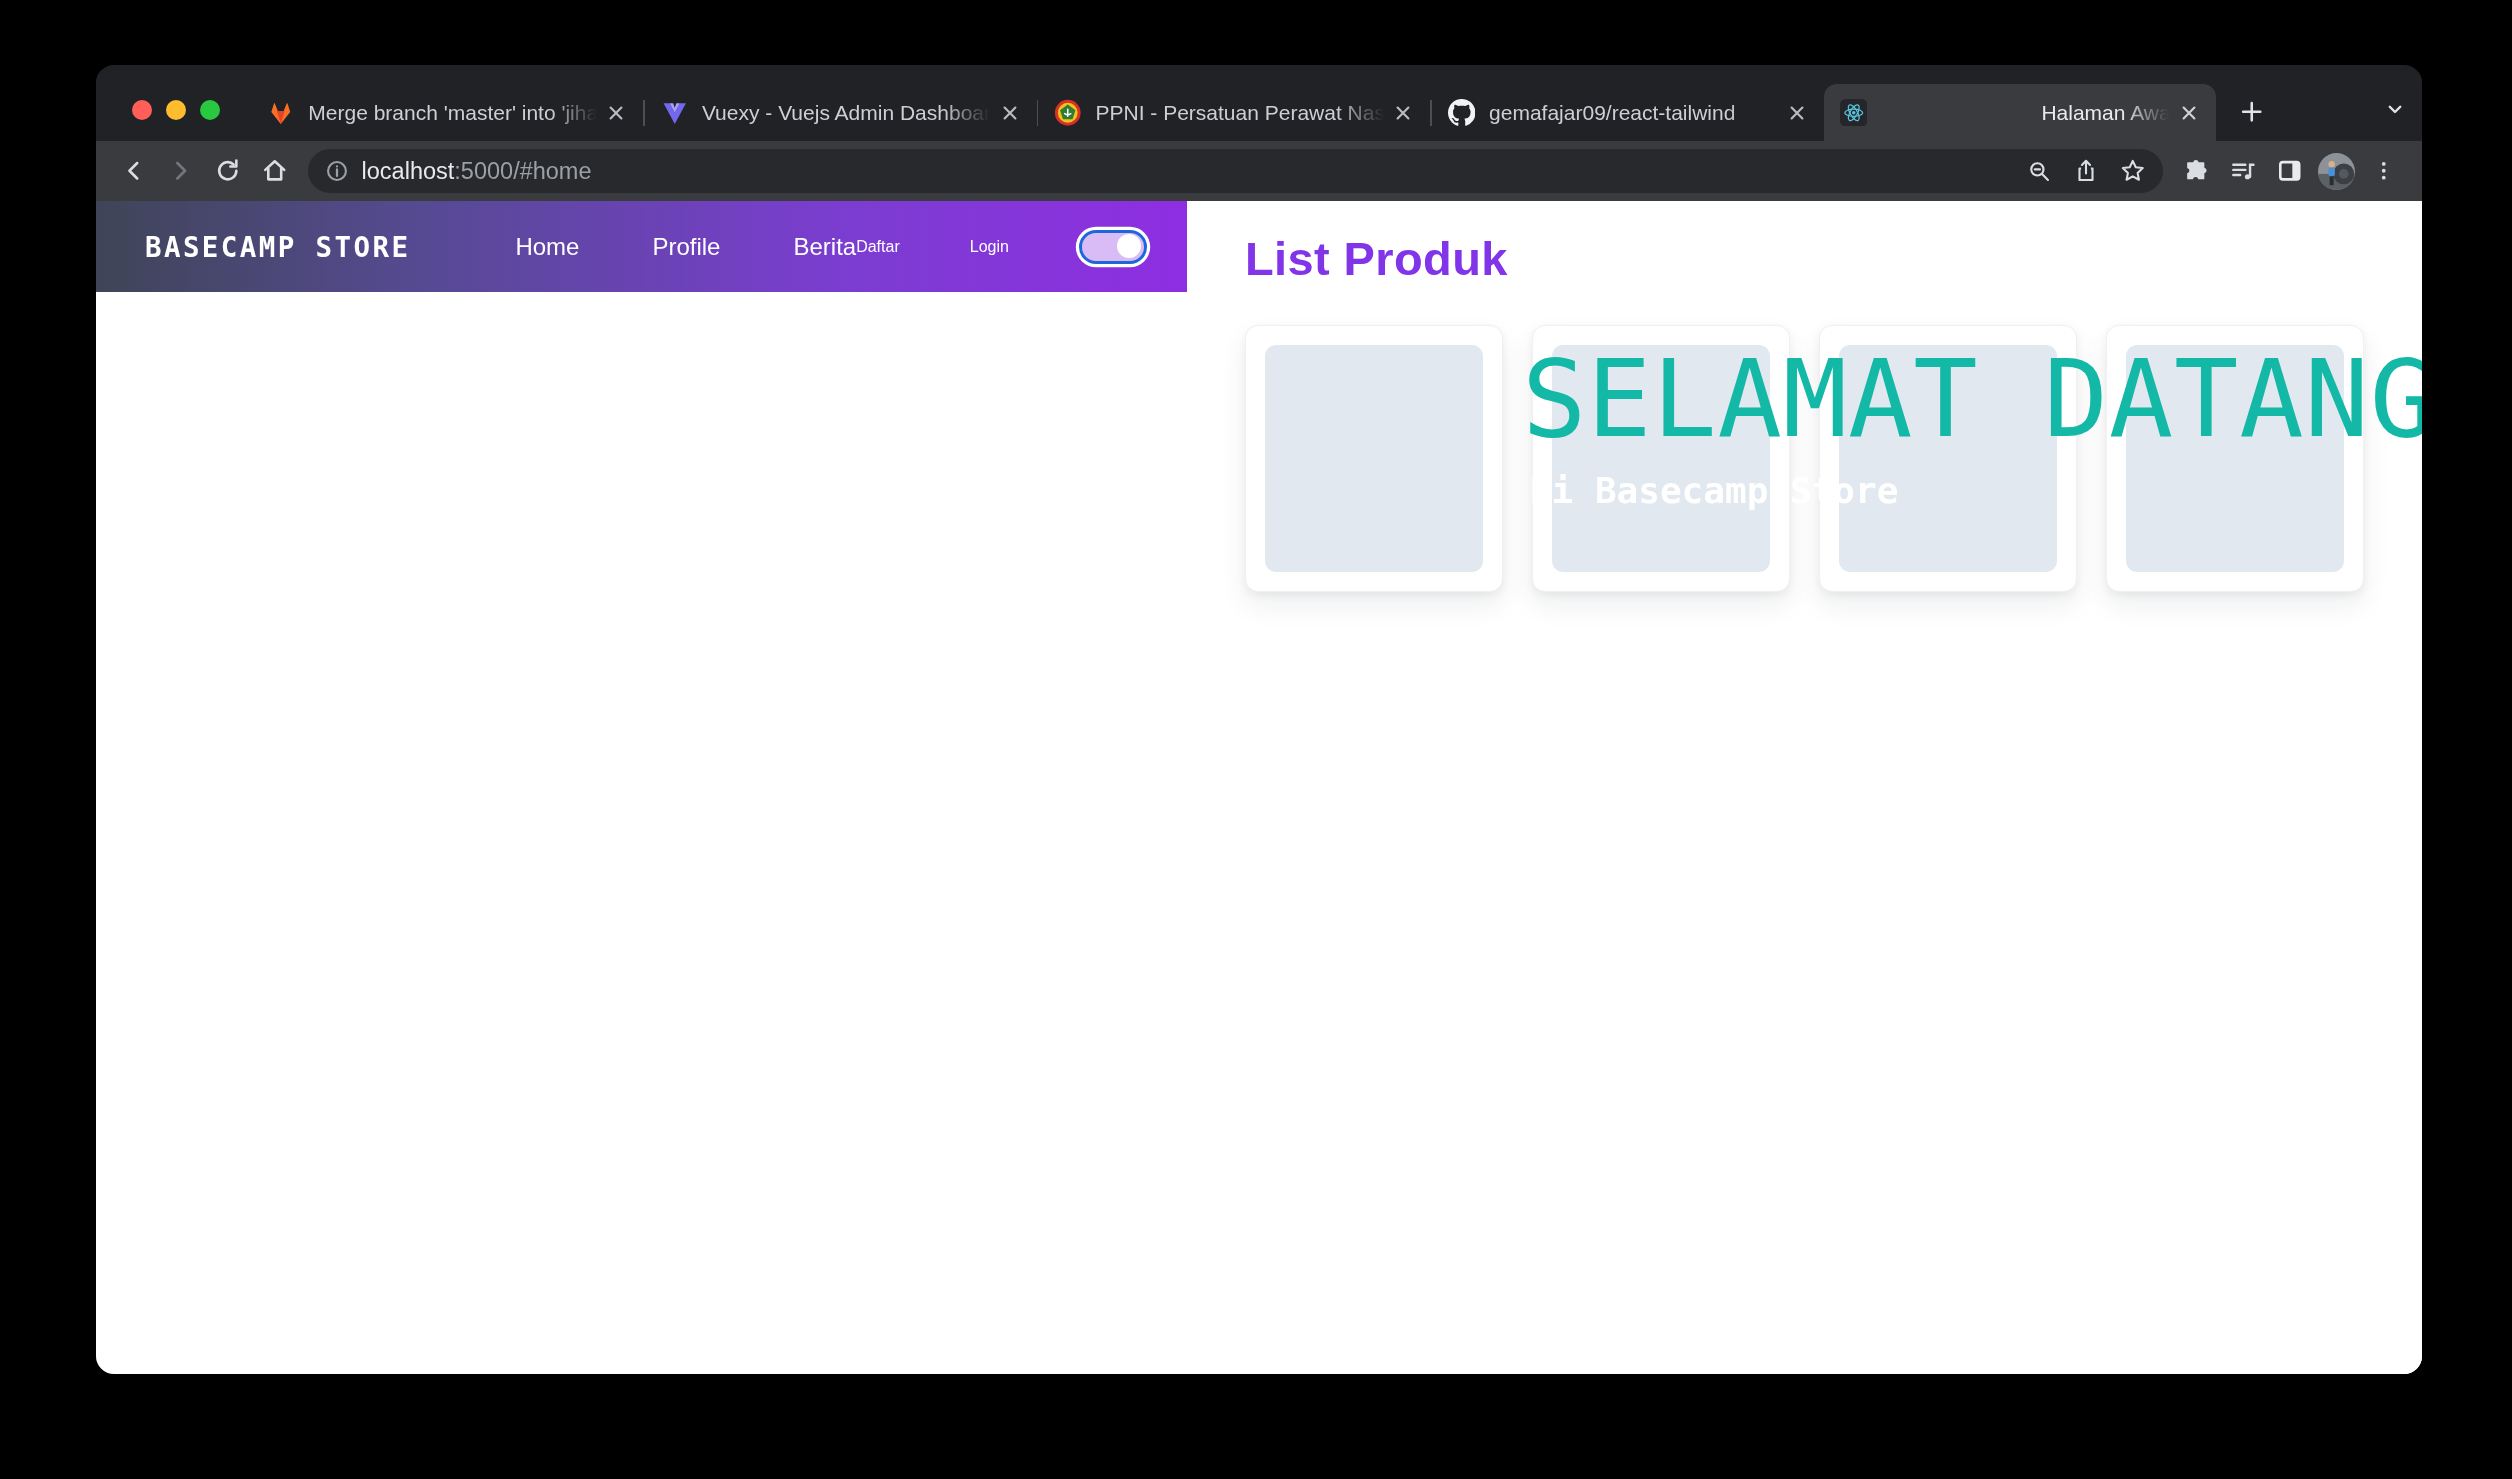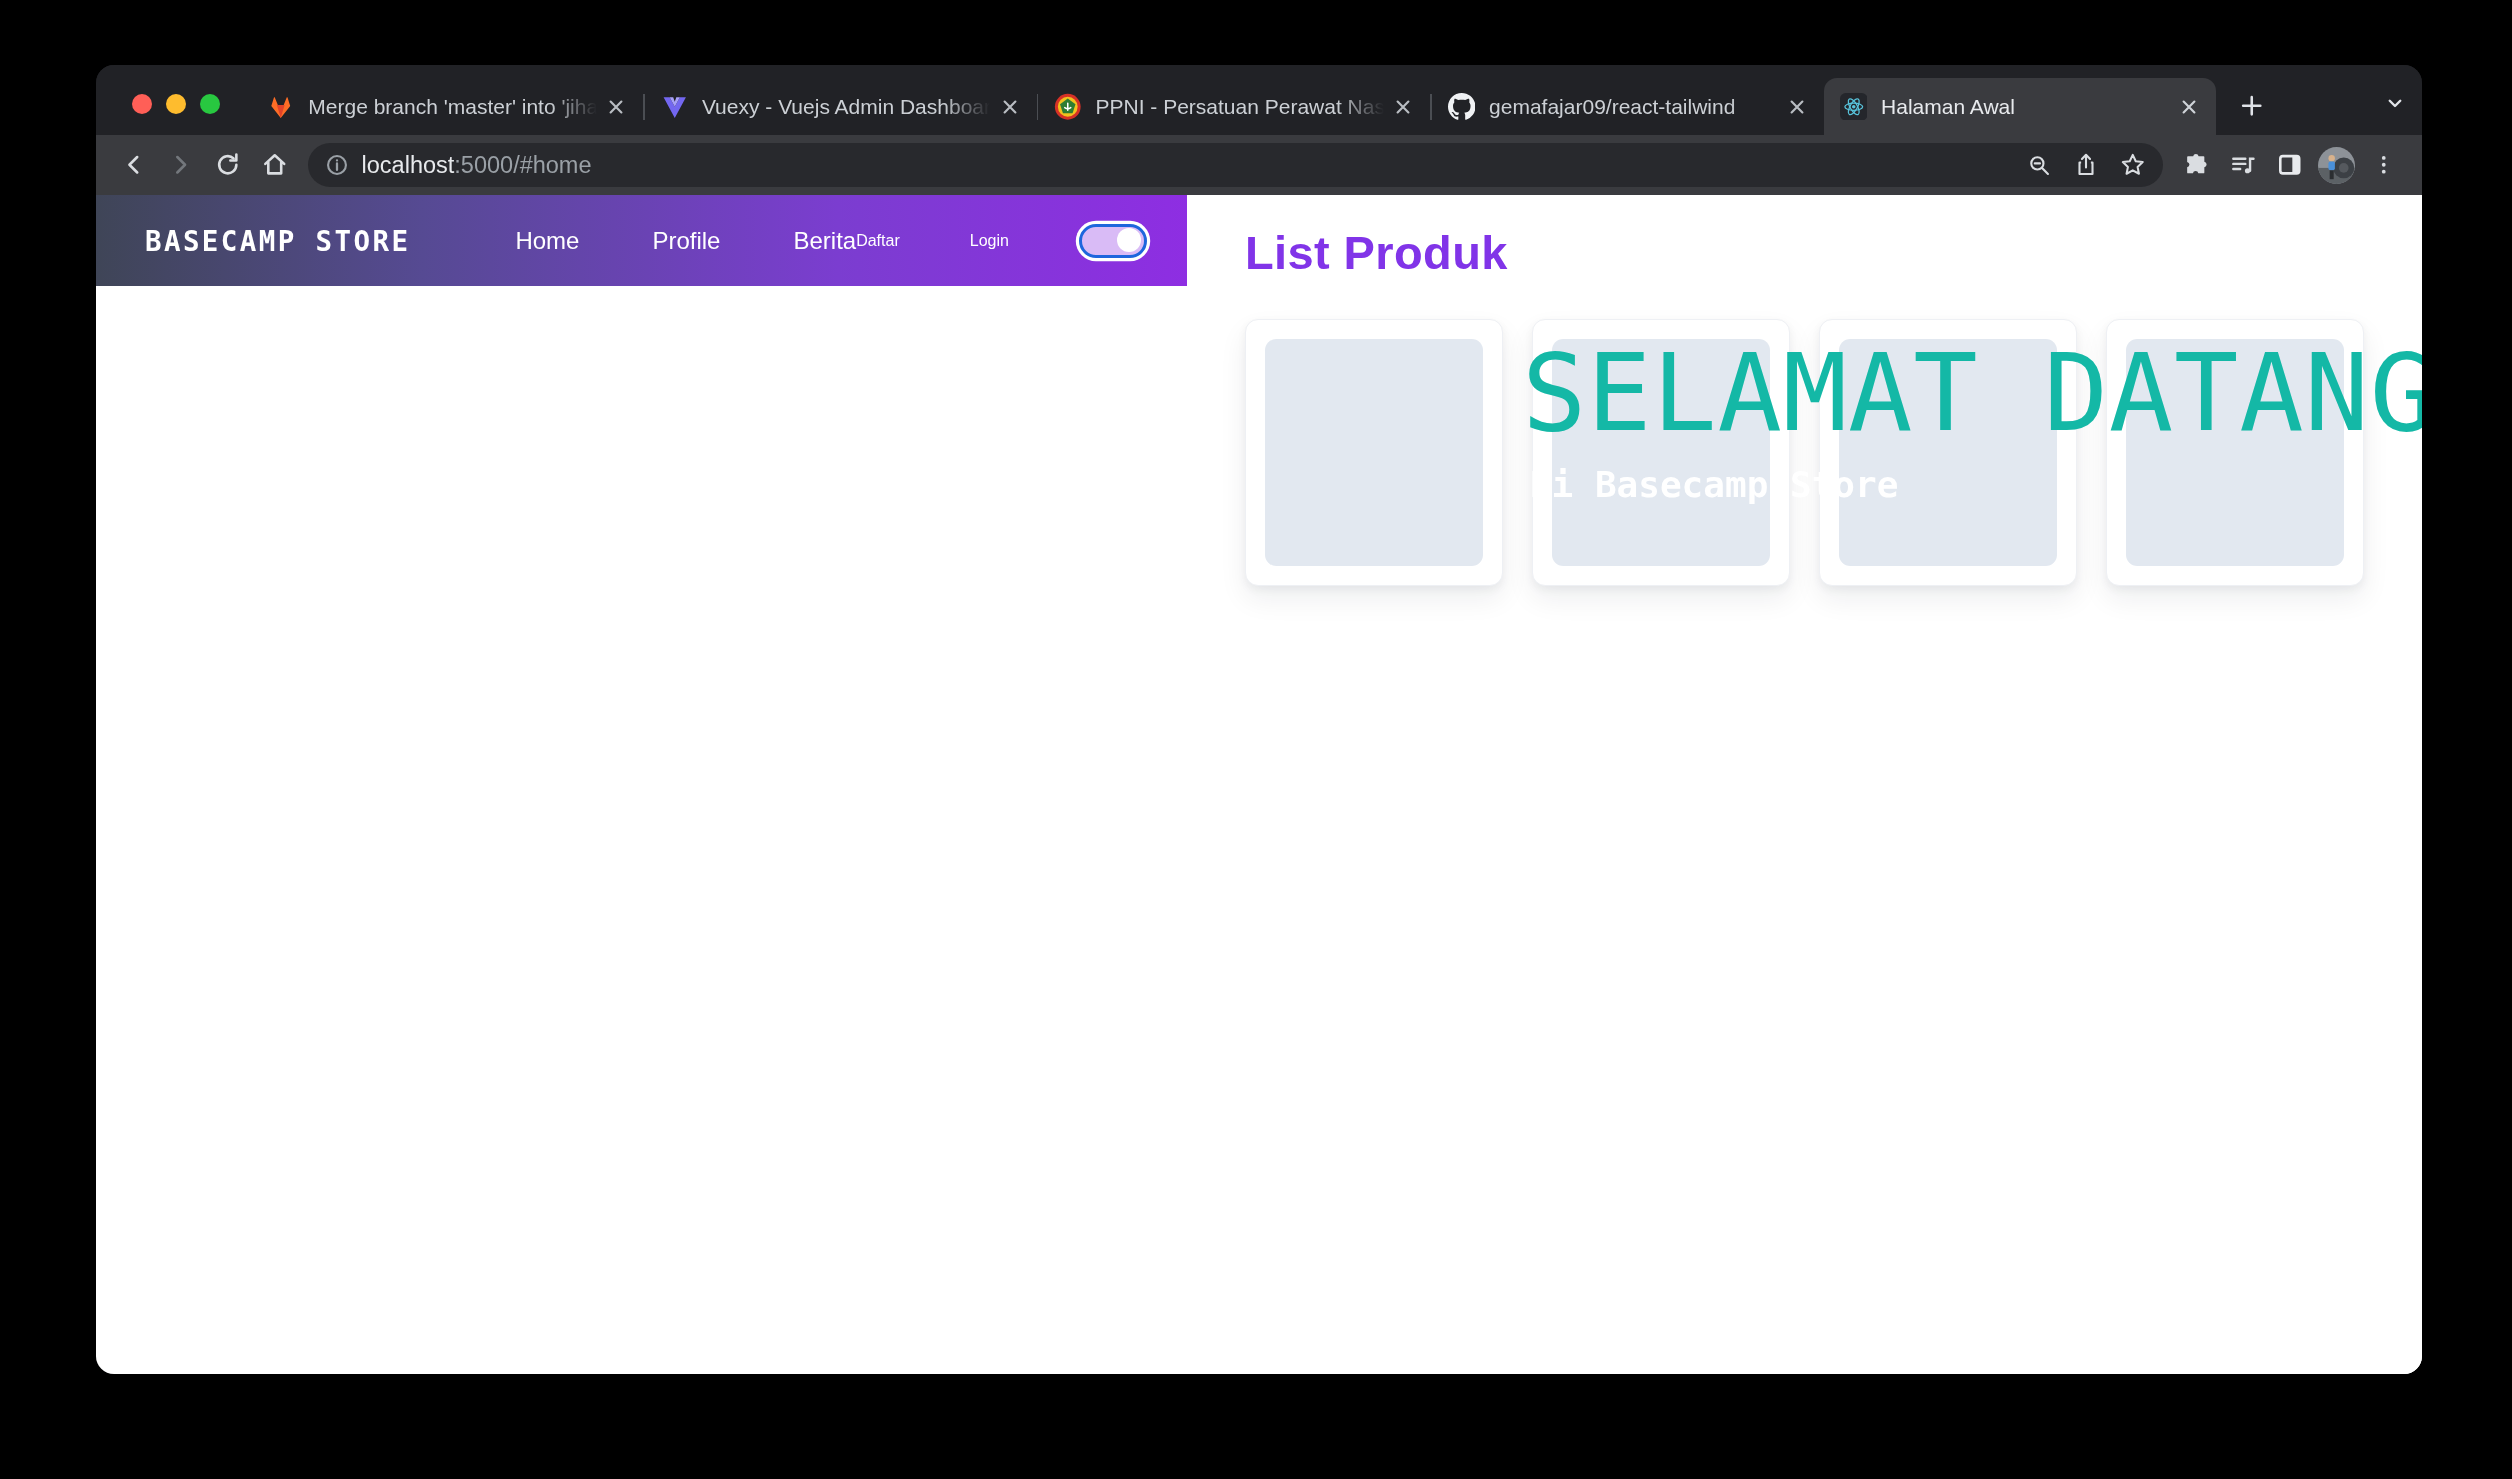--- a/index.html
+++ b/index.html
@@ -7,28 +7,28 @@
               font-family:"Liberation Sans", sans-serif; }
 
   
   .window { position:absolute; left:96px; top:65px; width:2326px; height:1309px;
             border-radius:18px; overflow:hidden; background:#202124;
             display:flex; flex-direction:column;
             box-shadow:0 24px 65px rgba(0,0,0,.6); }
 
   
   .tabstrip { height:70px; background:#212226; position:relative;
-              display:flex; align-items:flex-end; padding:0 8px 0 29px; flex:none; }
+              display:flex; align-items:flex-end; padding:0 8px 0 29px; flex:none;margin-top:6px; }
   .traffic { position:absolute; left:36px; top:29px; display:flex; gap:13.8px; }
   .light { width:20px; height:20px; border-radius:50%; }
   .light.red{background:#ff5f57}.light.yellow{background:#febc2e}.light.green{background:#28c840}
   .tabs { display:flex; align-items:flex-end; margin-left:126px; height:100%; }
   .tab { width:392px; height:57px; display:flex; align-items:center; padding:0 13px 0 16px;
          border-radius:13px 13px 0 0; color:#ccd0d5; font-size:21px; }
-  .tab.active { background:#3a3b3f; color:#e8eaed; }
+  .tab.active { background:#3a3b3f; color:#e8eaed;text-align:right; }
   .tab-fav { width:27.5px; height:27.5px; flex:none; margin-right:13.8px; }
   .tab-title { flex:1; white-space:nowrap; overflow:hidden;
                -webkit-mask-image:linear-gradient(90deg,#000 82%,transparent 98%);
                mask-image:linear-gradient(90deg,#000 82%,transparent 98%); }
   .tab-close { width:27.5px; height:27.5px; flex:none; display:flex; align-items:center;
                justify-content:center; border-radius:50%; }
   .tab-sep { width:1.6px; height:26px; background:#4b4e53; margin-bottom:15.4px; flex:none; }
   .newtab { width:45px; height:45px; margin:0 0 6.5px 13px; display:flex; align-items:center;
             justify-content:center; border-radius:50%; flex:none; }
   .strip-chevron { margin-left:auto; margin-bottom:13px; width:39px; height:39px;

